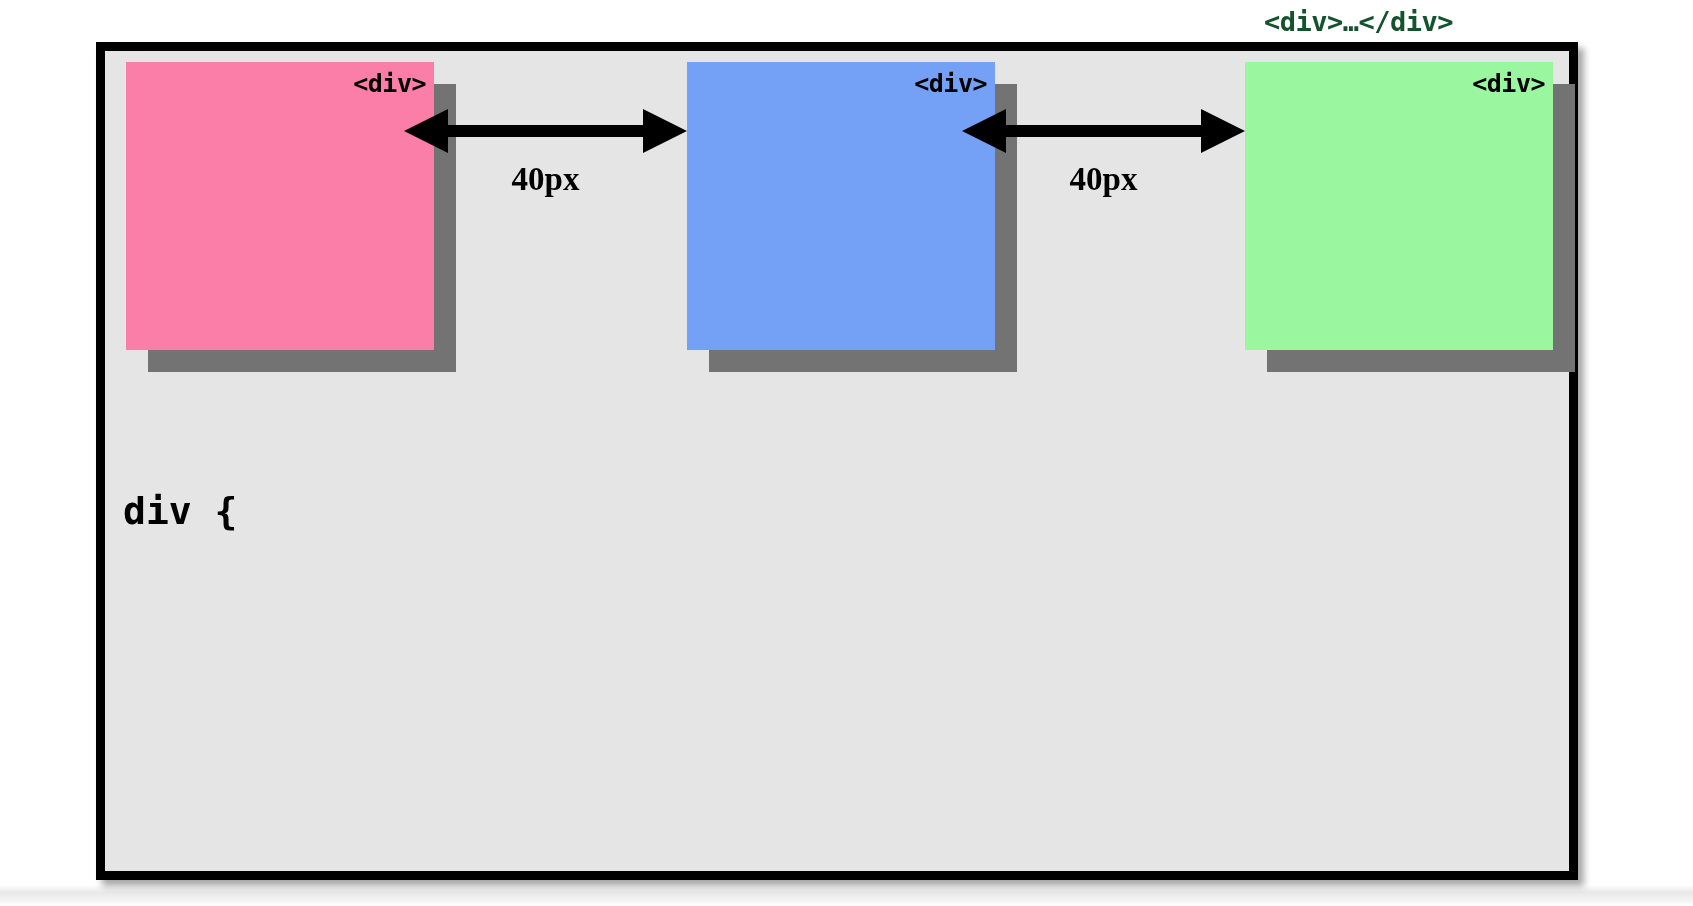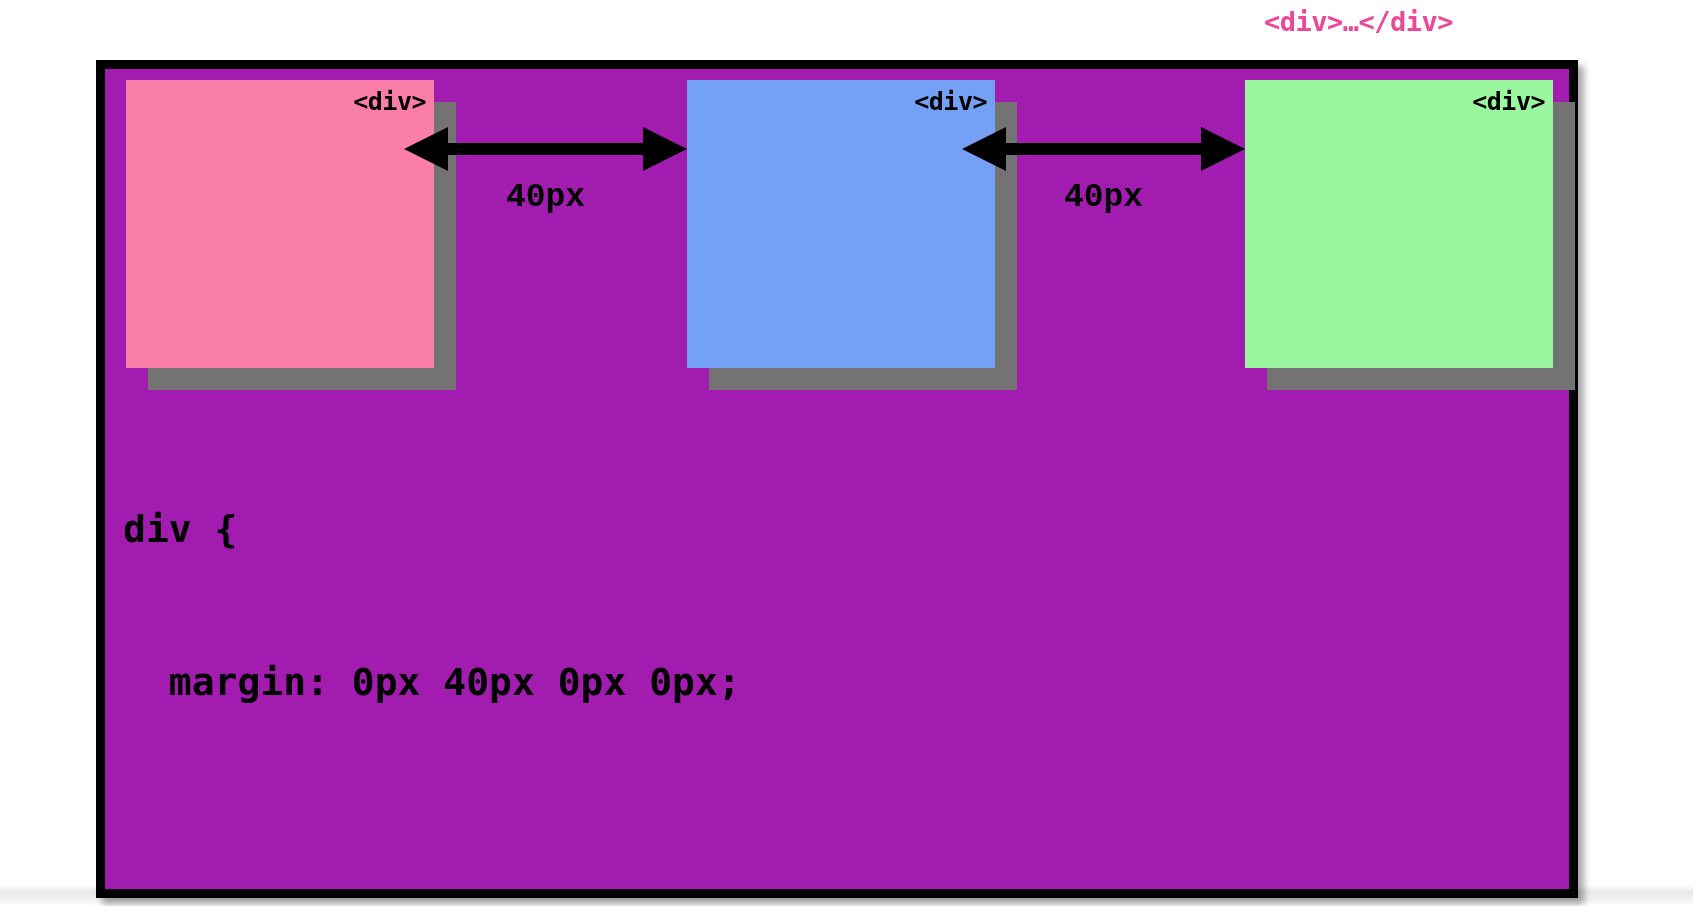--- a/index.html
+++ b/index.html
@@ -27,34 +27,34 @@
 
   
   #slide-caption {
     position: absolute;
     right: 240px;
     top: 6px;
     font-family: "DejaVu Sans Mono", monospace;
     font-weight: bold;
     font-size: 27px;
     letter-spacing: -0.5px;
-    color: #ec4899;
+    color: #14532d;
     white-space: nowrap;
   }
 
   
   #demo-frame {
     position: absolute;
     left: 96px;
-    top: 60px;
+    top: 42px;
     width: 1482px;
     height: 838px;
     box-sizing: border-box;
     border: 9px solid #000000;
-    background: #a21caf;
+    background: #e5e5e5;
     box-shadow: 6px 6px 7px rgba(0,0,0,0.35);
   }
 
   
   #box-row {
     position: absolute;
     left: 0;
     top: 0;
     width: 100%;
     height: 330px;
@@ -104,21 +104,21 @@
     left: 0;
     top: 0;
     display: block;
   }
 
   .measure-label {
     position: absolute;
     top: 54px;
     width: 100%;
     text-align: center;
-    font-family: Liberation Mono, monospace;
+    font-family: Liberation Serif, serif;
     font-weight: bold;
     font-size: 33px;
     color: #000000;
     white-space: nowrap;
   }
 
   
   #code-block {
     position: absolute;
     left: 18px;
@@ -176,21 +176,20 @@
           <polygon points="283,24 239,2 239,46"></polygon>
         </g>
       </svg>
       <div class="measure-label">40px</div>
     </div>
 
   </div>
 
   <div id="code-block">
     <span class="code-line">div {</span>
-    <span class="code-line">  margin: 0px 40px 0px 0px;</span>
     
     
     
     
     
   </div>
 
 </div>
 
 </body></html>

